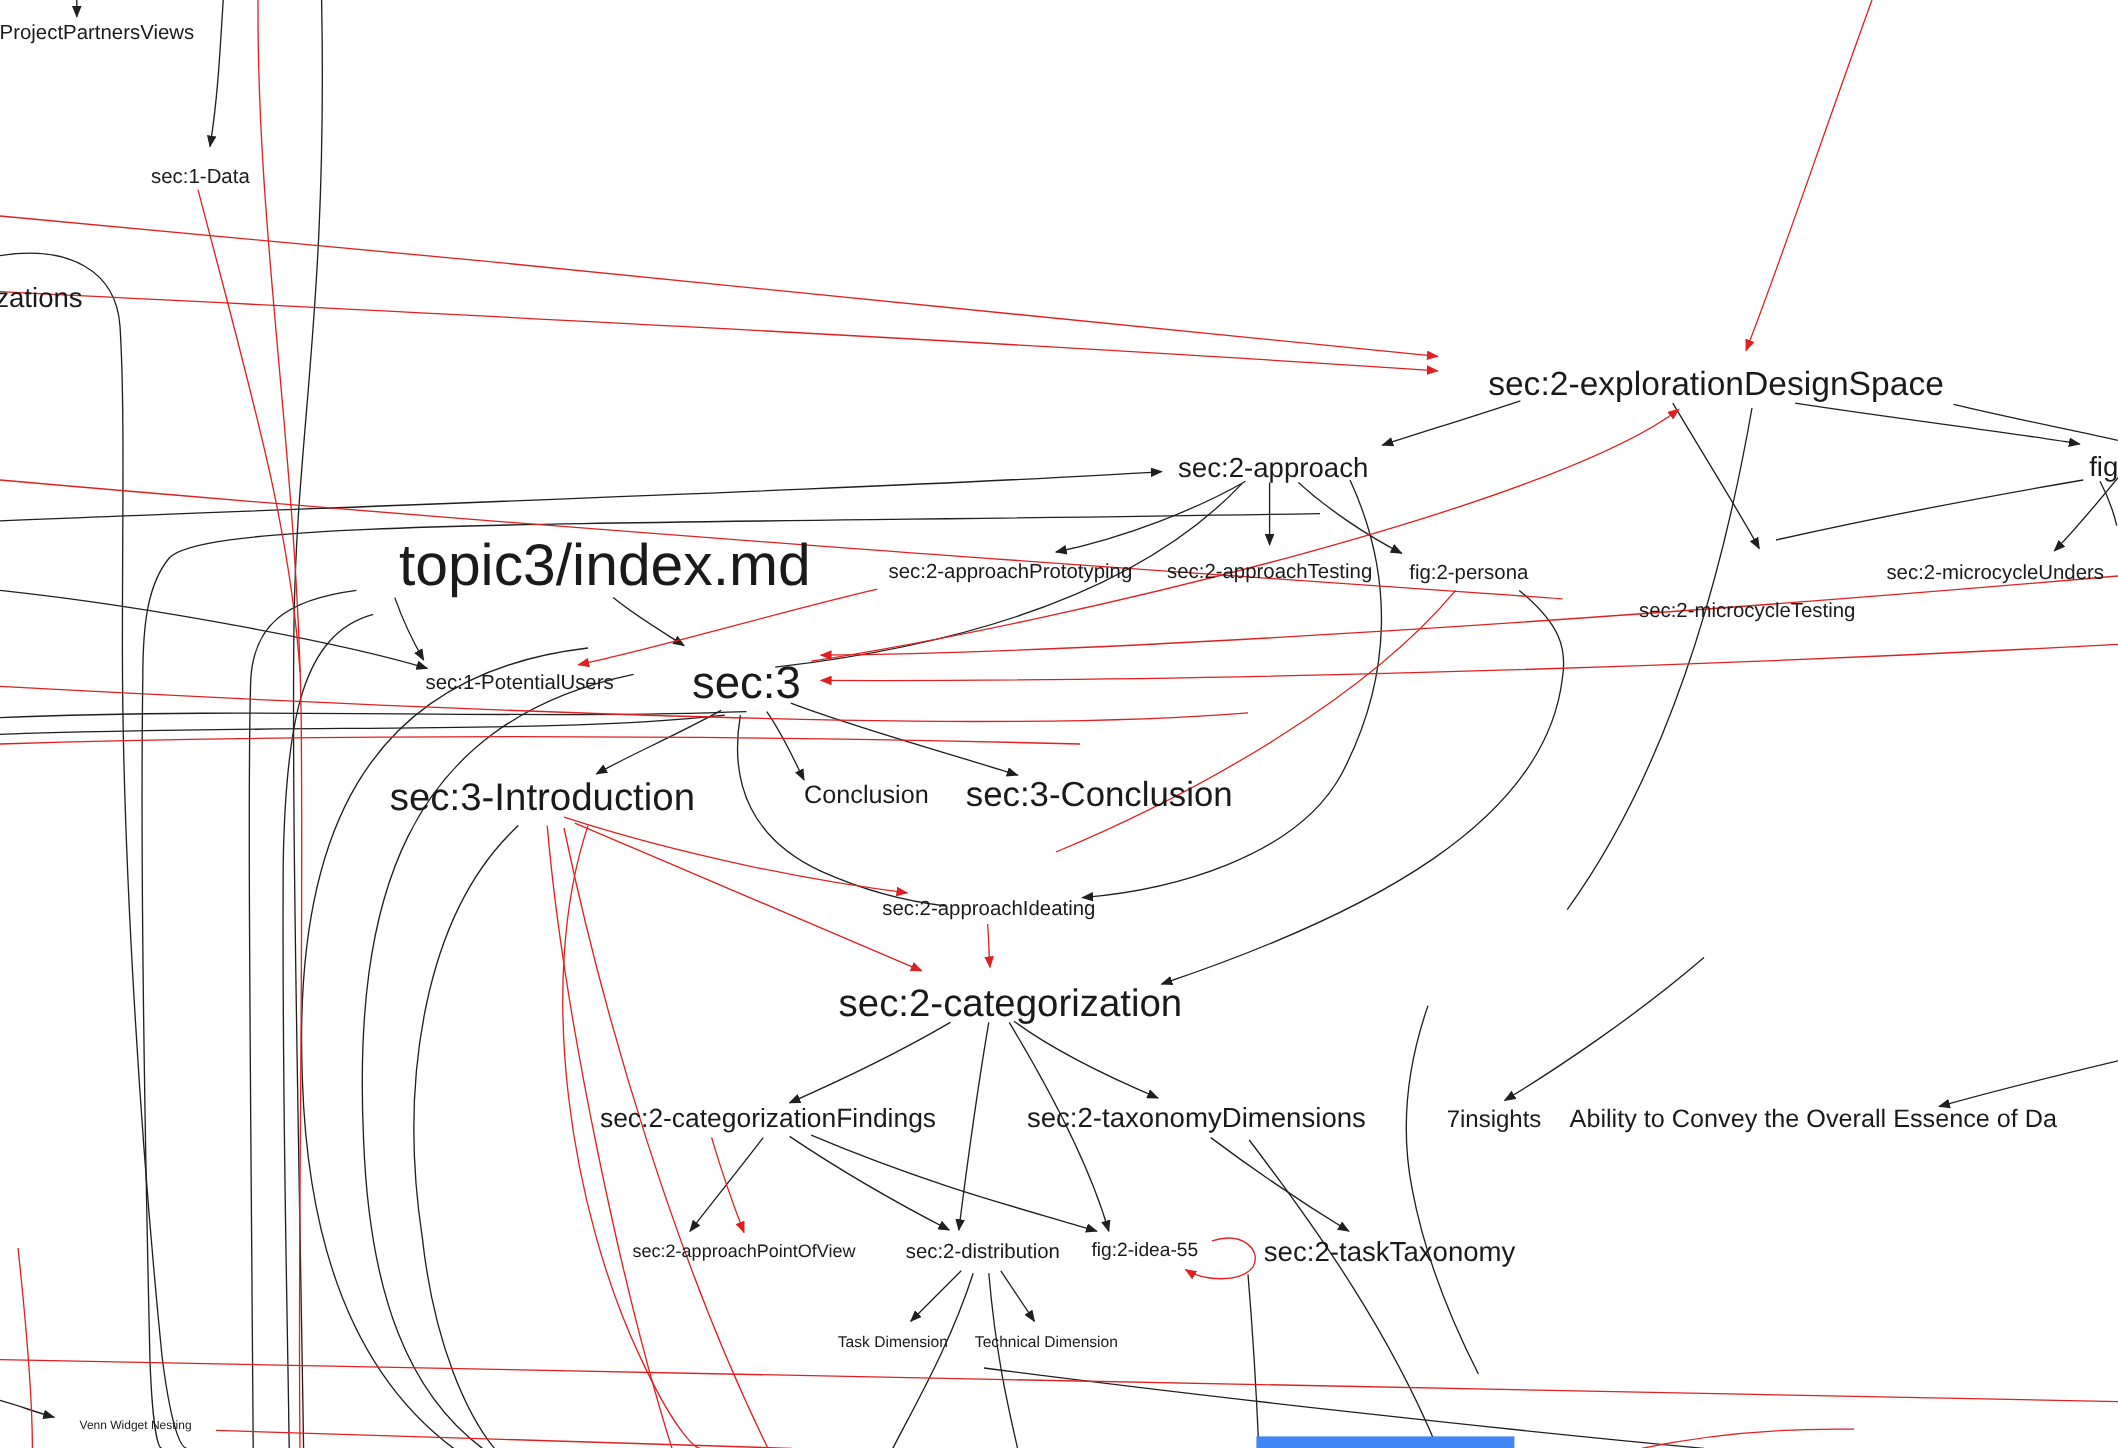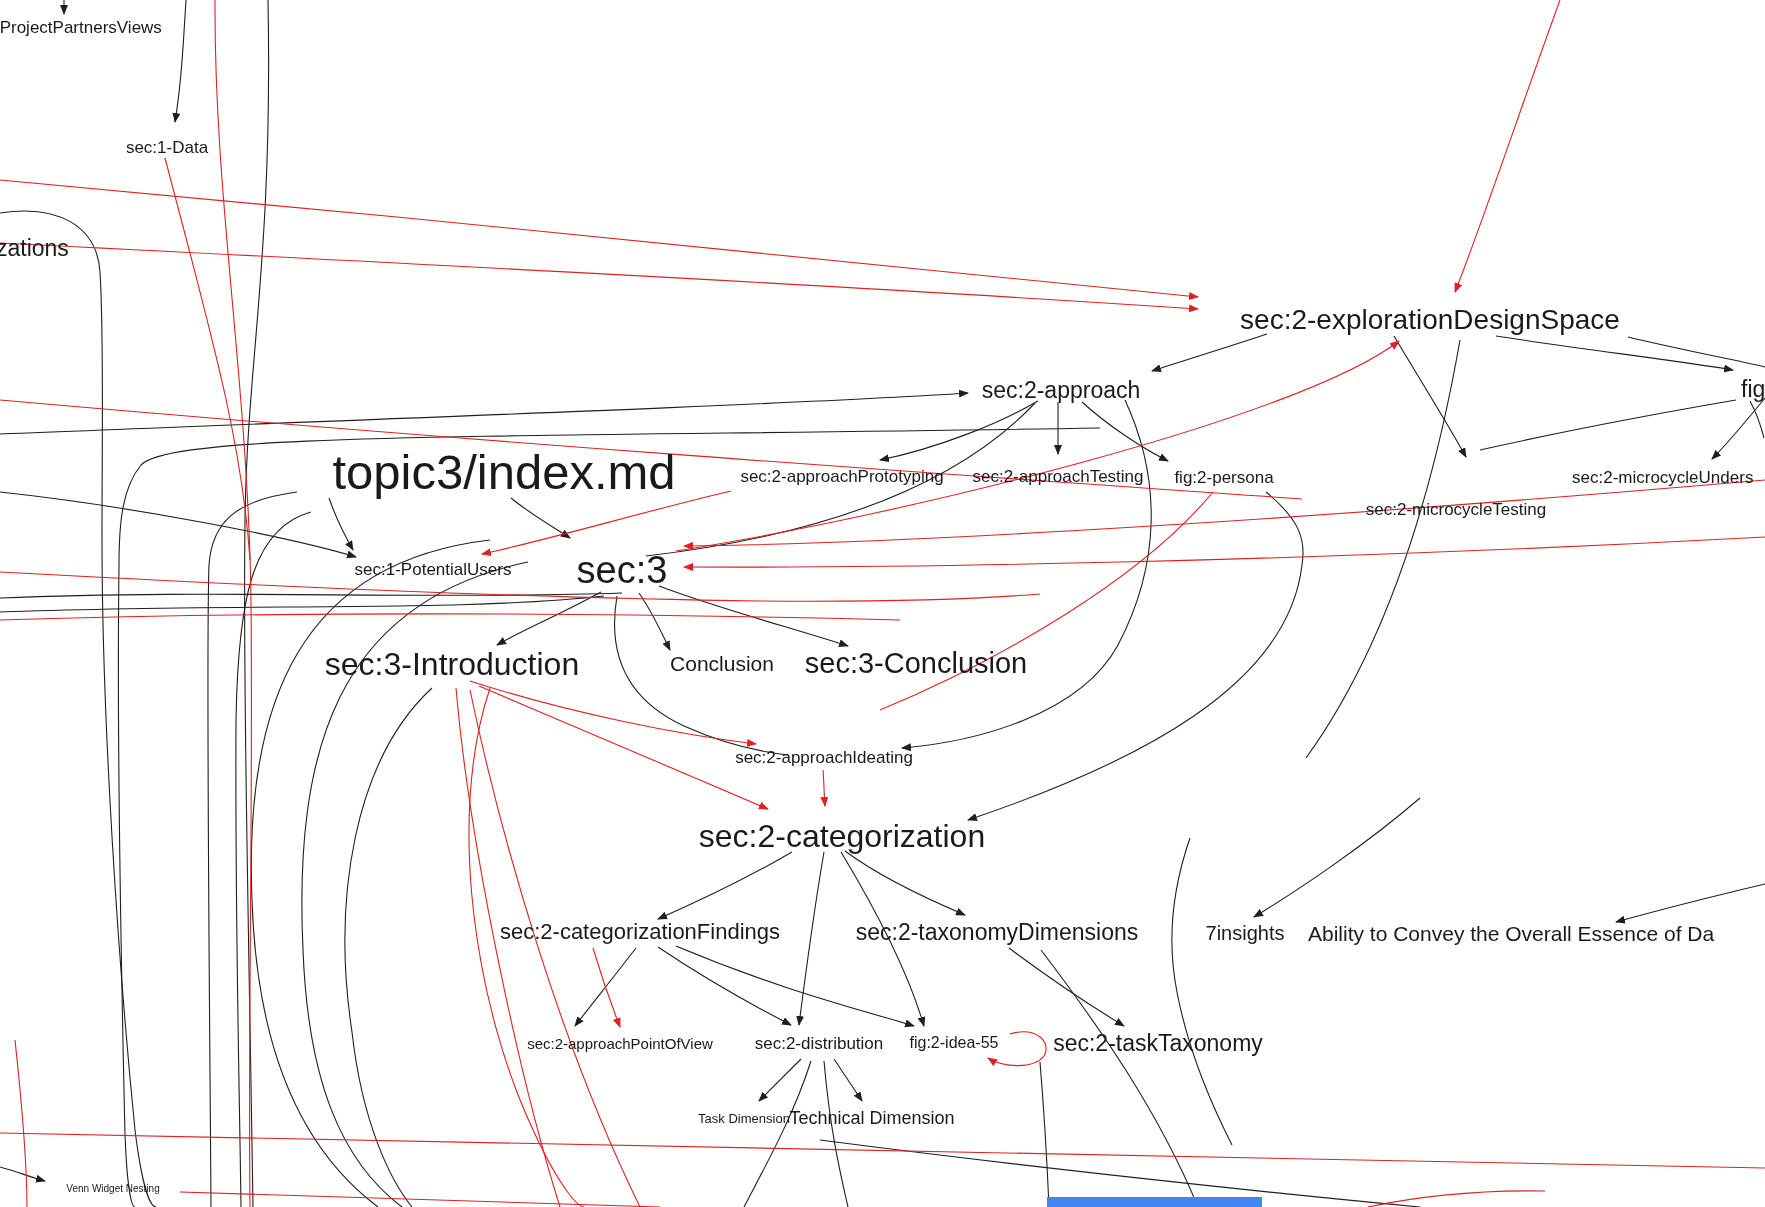--- a/index.html
+++ b/index.html
@@ -134,17 +134,17 @@
       <div class="node" style="left: 826px; top: 836px; font-size: 32px; margin-left: 16px;">sec:2-categorization</div>
       <div class="node" style="left: 640px; top: 932px; font-size: 22px;">sec:2-categorizationFindings</div>
       <div class="node" style="left: 997px; top: 932px; font-size: 23px;">sec:2-taxonomyDimensions</div>
       <div class="node" style="left: 1245px; top: 933px; font-size: 20px;">7insights</div>
       <div class="node left" style="left: 1308px; top: 933px; font-size: 21px;">Ability to Convey the Overall Essence of Da</div>
       <div class="node" style="left: 620px; top: 1043px; font-size: 15px;">sec:2-approachPointOfView</div>
       <div class="node" style="left: 819px; top: 1043px; font-size: 17px;">sec:2-distribution</div>
       <div class="node" style="left: 954px; top: 1043px; font-size: 16px;">fig:2-idea-55</div>
       <div class="node" style="left: 1158px; top: 1043px; font-size: 23px;">sec:2-taskTaxonomy</div>
       <div class="node" style="left: 744px; top: 1118px; font-size: 13px;">Task Dimension</div>
-      <div class="node" style="left: 872px; top: 1118px; font-size: 18px;">Technical Dimension</div>
+      <div class="node" style="left: 872px; top: 1118px; font-size: 13px;">Technical Dimension</div>
       <div class="node" style="left: 113px; top: 1189px; font-size: 10px; text-align: center;">Venn Widget Nesting</div>
     </div>
   <div id="selection-bar" style="left: 1047px; top: 1197px; width: 215px; height: 10px; background: rgb(66, 133, 244);"></div>
 </div>
 
 </body></html>

